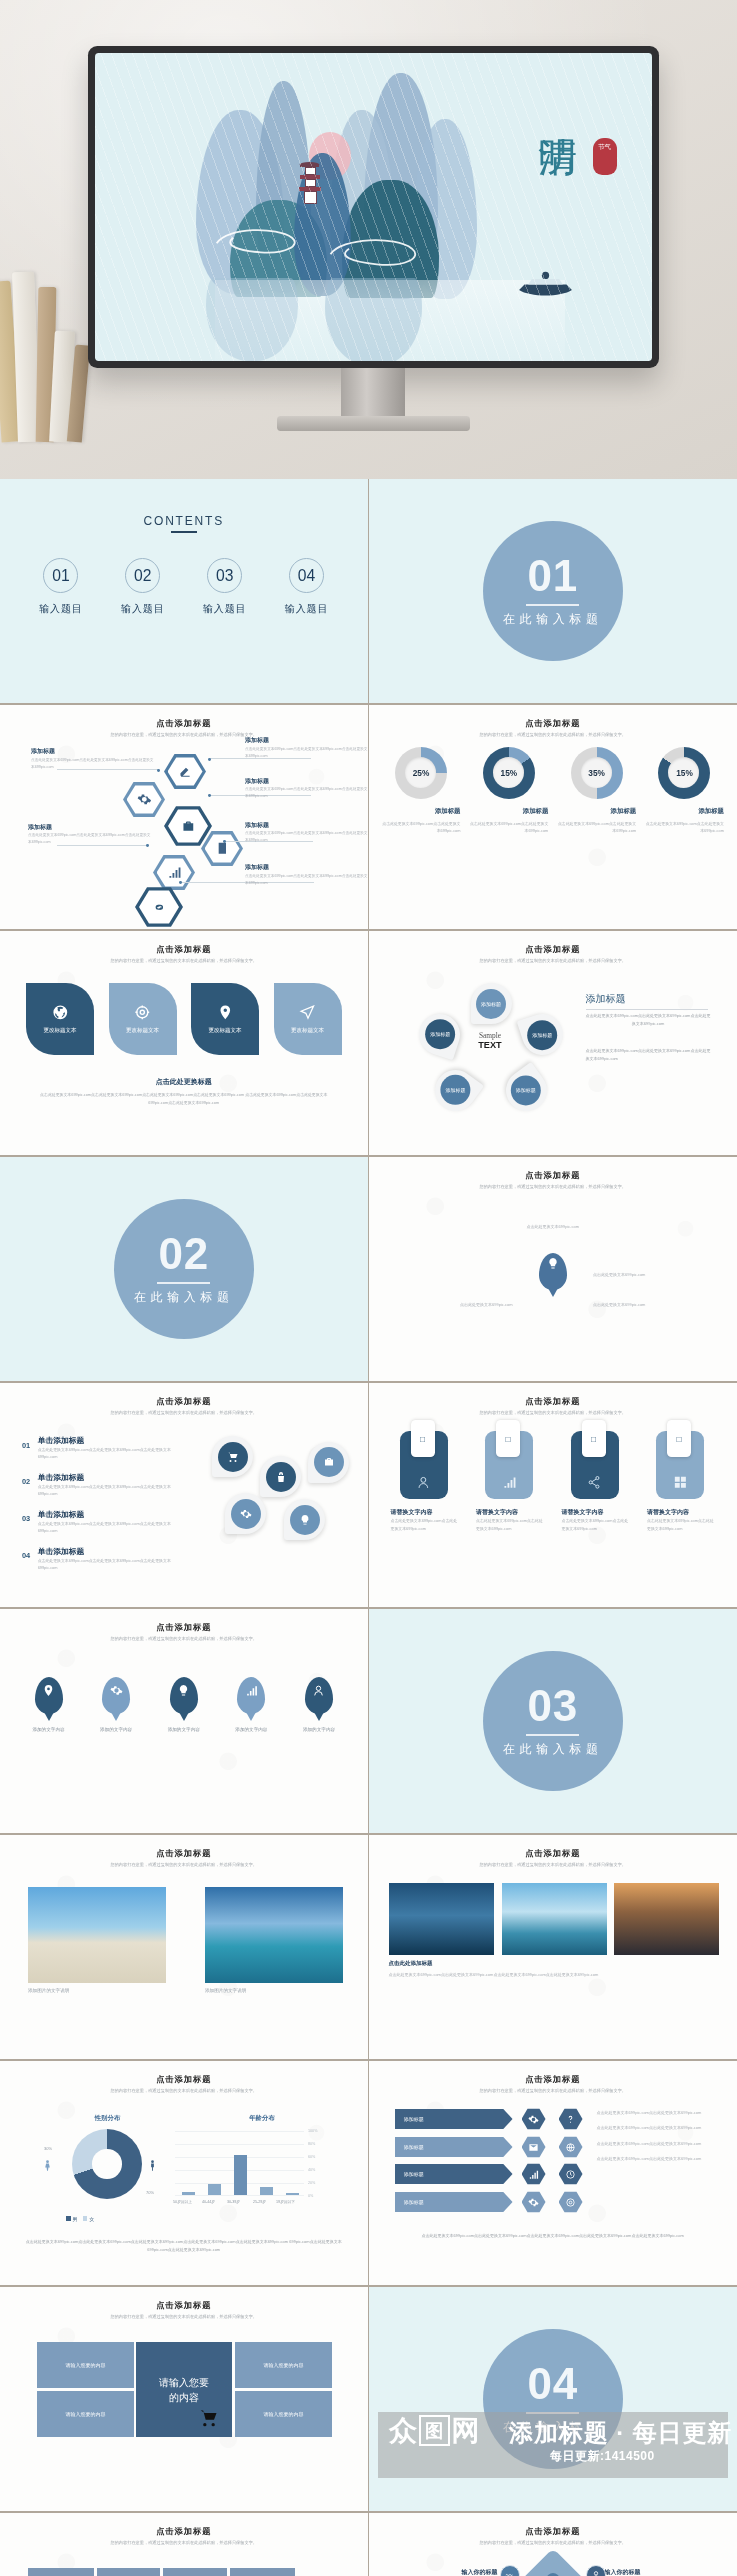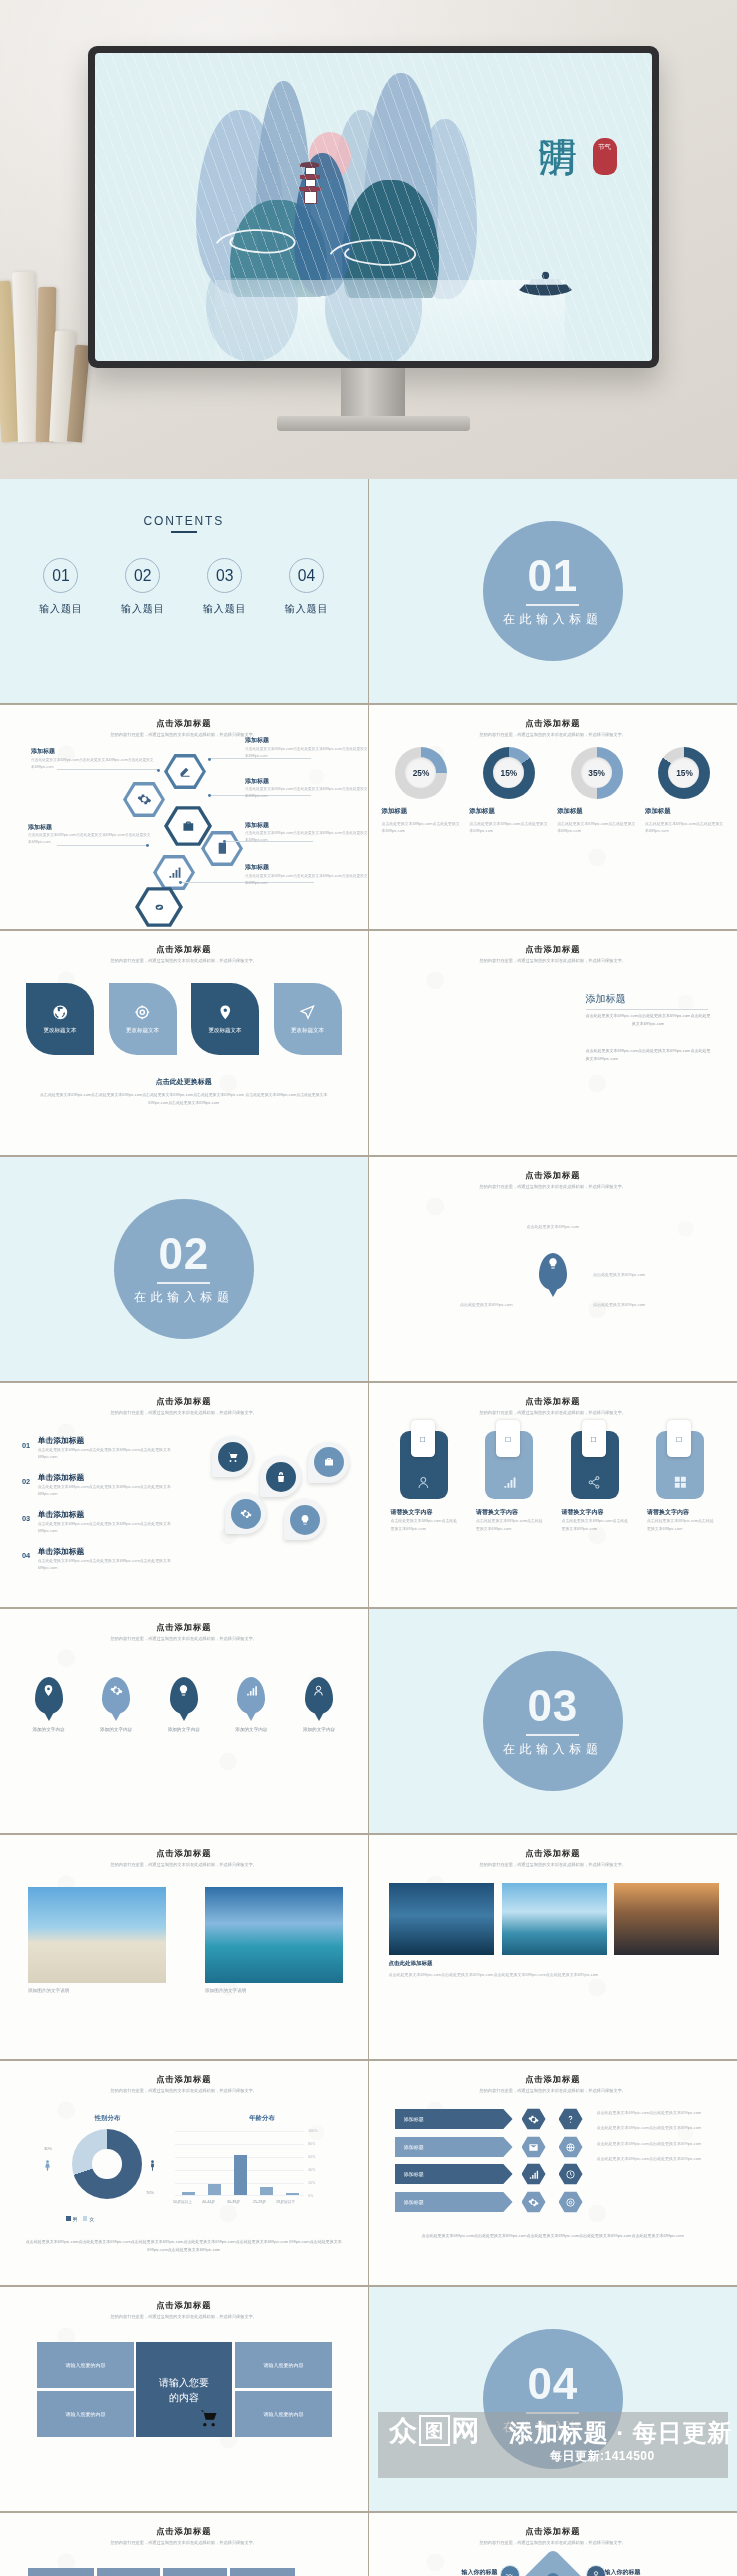--- a/index.html
+++ b/index.html
@@ -79,21 +79,21 @@
          clip-path:polygon(25% 3%,75% 3%,100% 50%,75% 97%,25% 97%,0 50%); }
   .hex .inner { width:35px; height:30px; clip-path:polygon(25% 3%,75% 3%,100% 50%,75% 97%,25% 97%,0 50%); display:flex; align-items:center; justify-content:center; }
   .hex svg { width:14.7px; height:14.7px; }
   .cap { position:absolute; font-size:6px; font-weight:bold; color:#2c4a66; }
   .capt { position:absolute; font-size:3.7px; color:#a8adb3; line-height:1.8; width:124px; }
   .leader { position:absolute; border-top:0.9px solid #cfd8de; }
   .dot { position:absolute; width:2.8px; height:2.8px; border-radius:50%; background:#4f7ca3; }
 
   
   .donuts { position:absolute; top:42px; left:13px; right:13px; display:flex; justify-content:space-between; }
-  .donut-wrap { width:79px; text-align:left; }
+  .donut-wrap { width:79px; text-align:right; }
   .donut { width:52px; height:52px; border-radius:50%; margin:0 auto; position:relative; display:flex; align-items:center; justify-content:center; }
   .donut::after { content:""; position:absolute; left:10px; top:10px; width:31px; height:31px; border-radius:50%; background:#f4f4f4; box-shadow:inset 0 0.9px 2.8px rgba(0,0,0,.12); }
   .donut span { position:relative; z-index:2; font-size:8.3px; font-weight:bold; color:#23364a; }
   .donut-cap { margin-top:8.3px; font-size:6.4px; font-weight:bold; color:#2c4a66; }
   .donut-txt { margin-top:3.7px; font-size:3.9px; color:#a8adb3; line-height:1.8; }
 
   
   .petal { position:absolute; width:41px; height:41px; border-radius:50% 50% 50% 6%; background:#f3f4f5; box-shadow:0 1.8px 4.6px rgba(0,0,0,.15); display:flex; align-items:center; justify-content:center; }
   .petal .bub { width:30px; height:30px; border-radius:50%; display:flex; align-items:center; justify-content:center; font-size:5px; color:#fff; text-align:center; line-height:1.2; }
 
@@ -400,20 +400,41 @@
 
         <div style="position:absolute;top:146px;left:0;right:0;text-align:center;font-size:7px;font-weight:bold;color:#1d3d5c;border-bottom:0;">点击此处更换标题</div>
         <div style="position:absolute;top:160px;left:39px;right:39px;text-align:center;font-size:3.9px;color:#a1a7ad;line-height:2;">点击此处更换文本699pic.com点击此处更换文本699pic.com点击此处更换文本699pic.com点击此处更换文本699pic.com 点击此处更换文本699pic.com点击此处更换文本699pic.com点击此处更换文本699pic.com</div>
       </div>
 
       <div class="slide plain">
         <div class="wm"></div>
         <div class="sl-title">点击添加标题</div>
         <div class="sl-sub">您的内容打在这里，或通过复制您的文本后在此选择粘贴，并选择只保留文字。</div>
 
+        <div style="position:absolute;left:50px;top:52px;width:147px;height:138px;">
+          <div class="petal" style="left:52px;top:0;transform:rotate(0deg);">
+            <div class="bub" style="background:#6c94b8;">添加标题</div>
+            </div>
+          <div class="petal" style="left:0;top:31px;transform:rotate(-72deg);">
+            <div class="bub" style="background:#2f5878;transform:rotate(72deg);">添加标题</div>
+            </div>
+          <div class="petal" style="left:103px;top:31px;transform:rotate(72deg);">
+            <div class="bub" style="background:#2f5878;transform:rotate(-72deg);">添加标题</div>
+            </div>
+          <div class="petal" style="left:16.6px;top:87px;transform:rotate(-144deg);">
+            <div class="bub" style="background:#4f7ca3;transform:rotate(144deg);">添加标题</div>
+            </div>
+          <div class="petal" style="left:87px;top:87px;transform:rotate(144deg);">
+            <div class="bub" style="background:#4f7ca3;transform:rotate(-144deg);">添加标题</div>
+            </div>
+          <div style="position:absolute;left:42px;top:48px;width:59px;text-align:center;">
+            <div style="font-size:7.4px;color:#555;font-family:'Liberation Serif',serif;">Sample</div>
+            <div style="font-size:9.2px;font-weight:bold;color:#1d1d1d;">TEXT</div>
+          </div>
+        </div>
 
         <div style="position:absolute;left:217px;top:61px;font-size:10px;color:#2f5878;border-bottom:0.9px solid #d3d8dd;padding-bottom:2.8px;width:122px;">添加标题</div>
         <div style="position:absolute;left:217px;top:81px;width:125px;font-size:4px;color:#9aa0a6;line-height:2;text-align:center;">点击此处更换文本699pic.com点击此处更换文本699pic.com点击此处更换文本699pic.com</div>
         <div style="position:absolute;left:217px;top:116px;width:125px;font-size:4px;color:#9aa0a6;line-height:2;">点击此处更换文本699pic.com点击此处更换文本699pic.com点击此处更换文本699pic.com</div>
       </div>
     </div>
 
     <div class="row">
       <div class="slide mint">
         <div class="sec-circle">

